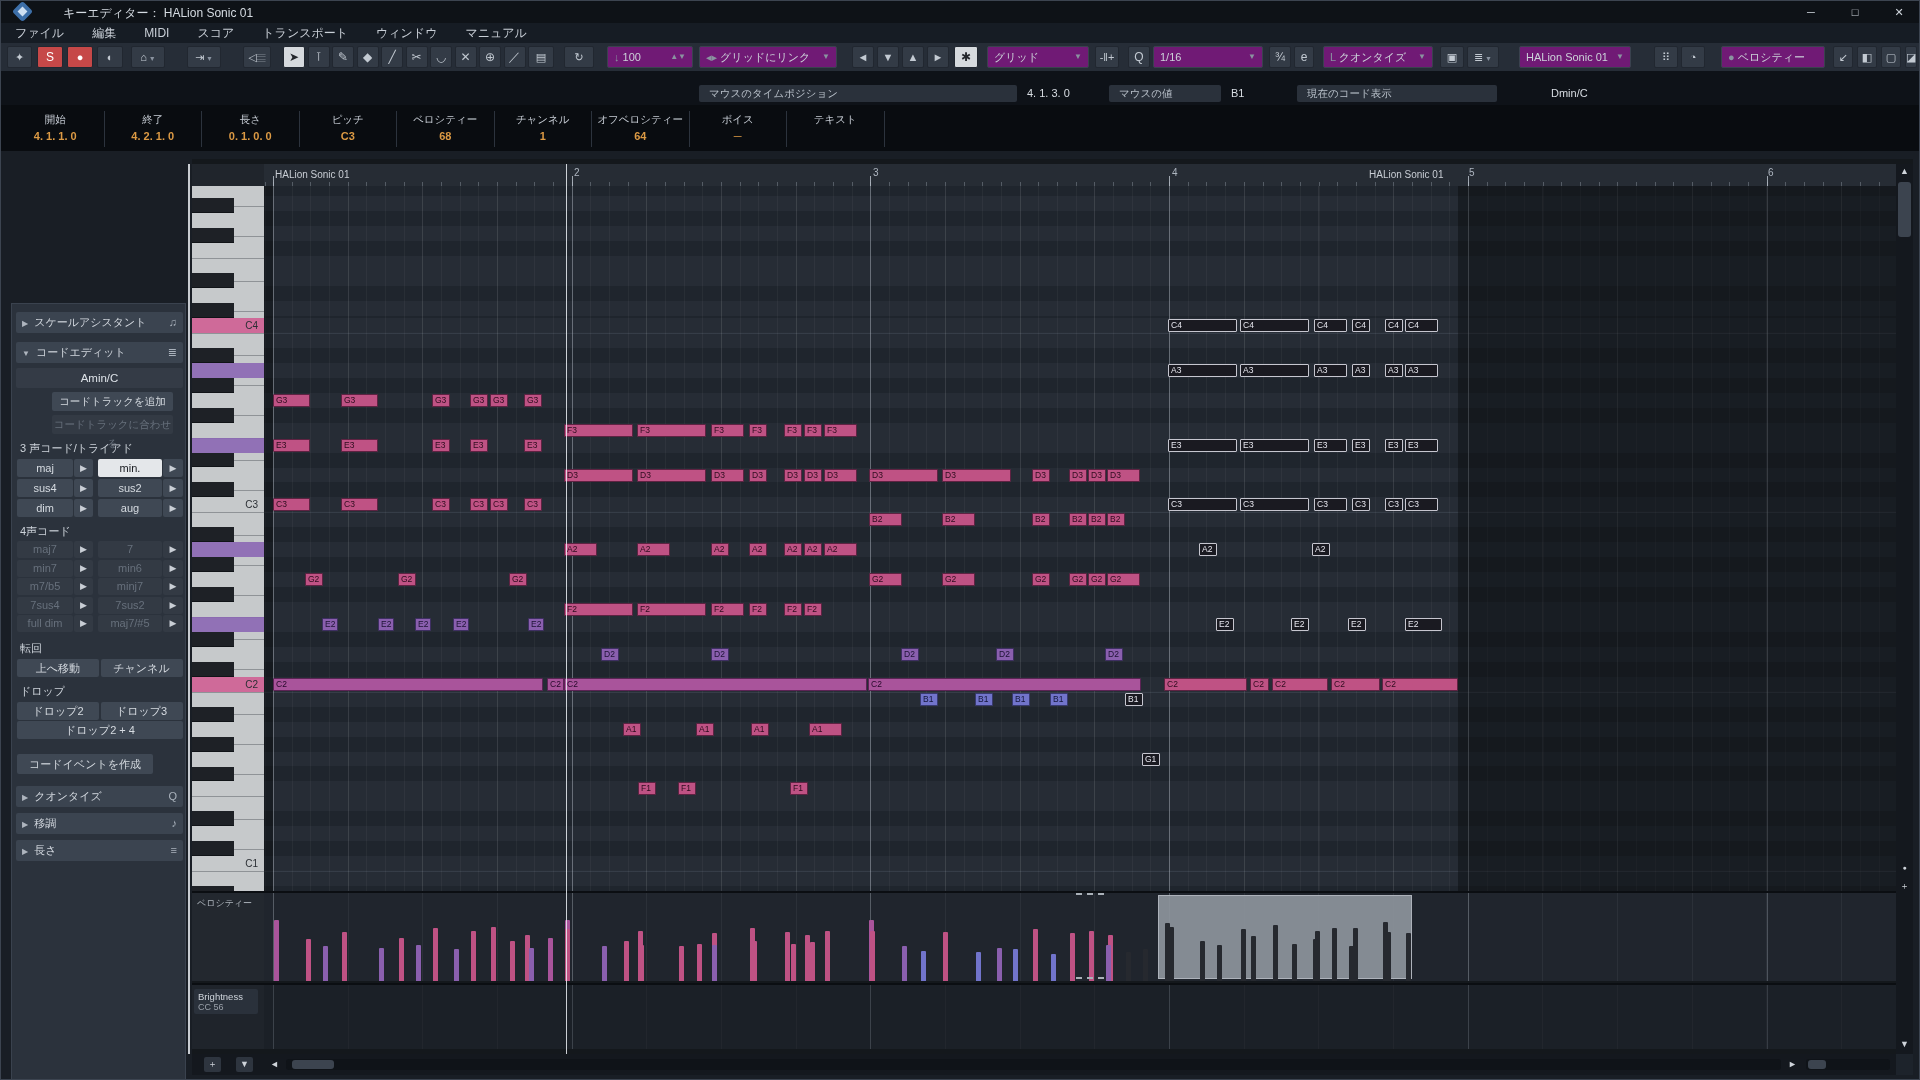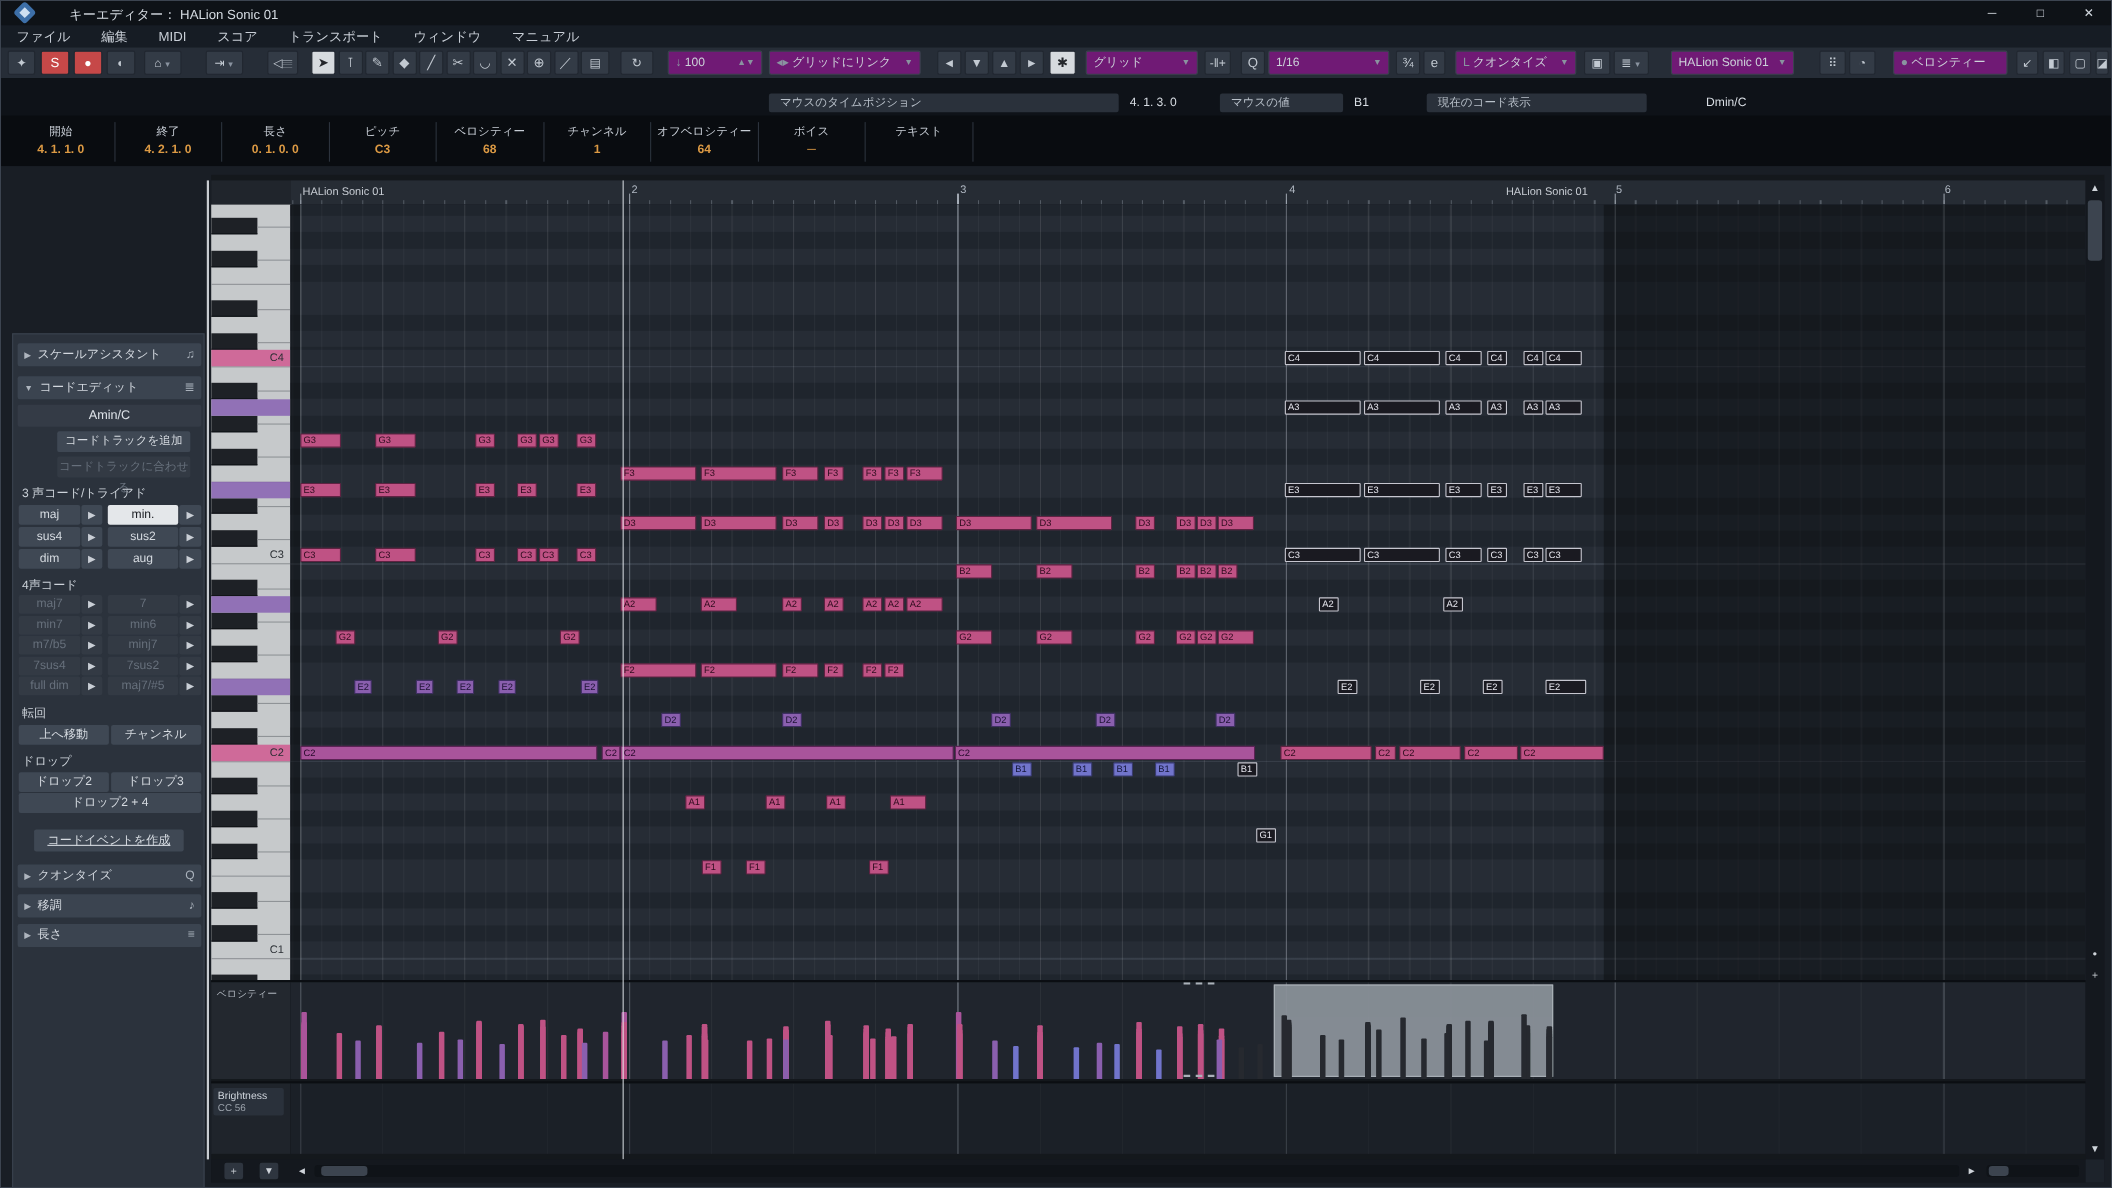--- a/index.html
+++ b/index.html
@@ -289,21 +289,21 @@
       <div class="abs" id="inv-row" style="left:0;top:355px;">
           <div class="abs sbtn" style="left: 5px; top: 0px; width: 82px; height: 18px; line-height: 18px;">上へ移動</div>
           <div class="abs sbtn" style="left: 88.5px; top: 0px; width: 82px; height: 18px; line-height: 18px;">チャンネル</div>
         </div>
       <div class="abs slabel" style="top:380px;">ドロップ</div>
       <div class="abs" id="drop-row" style="left:0;top:398px;">
           <div class="abs sbtn" style="left: 5px; top: 0px; width: 82px; height: 18px; line-height: 18px;">ドロップ2</div>
           <div class="abs sbtn" style="left: 88.5px; top: 0px; width: 82px; height: 18px; line-height: 18px;">ドロップ3</div>
         </div>
       <div class="abs sbtn" style="left:5px;top:417px;width:166px;height:18px;line-height:18px;">ドロップ2 + 4</div>
-      <div class="abs sbtn" style="left:19px;top:450px;width:136px;height:20px;line-height:20px;text-decoration:underline;">コードイベントを作成</div>
+      <div class="abs sbtn" style="left:5px;top:450px;width:136px;height:20px;line-height:20px;">コードイベントを作成</div>
       <div class="abs shead" style="top:482px;"><span class="arr">▶</span><span>クオンタイズ</span><span class="hic">Q</span></div>
       <div class="abs shead" style="top:509px;"><span class="arr">▶</span><span>移調</span><span class="hic">♪</span></div>
       <div class="abs shead" style="top:536px;"><span class="arr">▶</span><span>長さ</span><span class="hic">≡</span></div>
     </div>
 
     <div class="abs" id="sep-line"></div>
     <div class="abs" id="kbcorner"></div>
     <div class="abs" id="ruler">
       <div class="abs" id="ruler-ticks16"></div>
       <div class="abs" id="ruler-ticksbar"></div>

